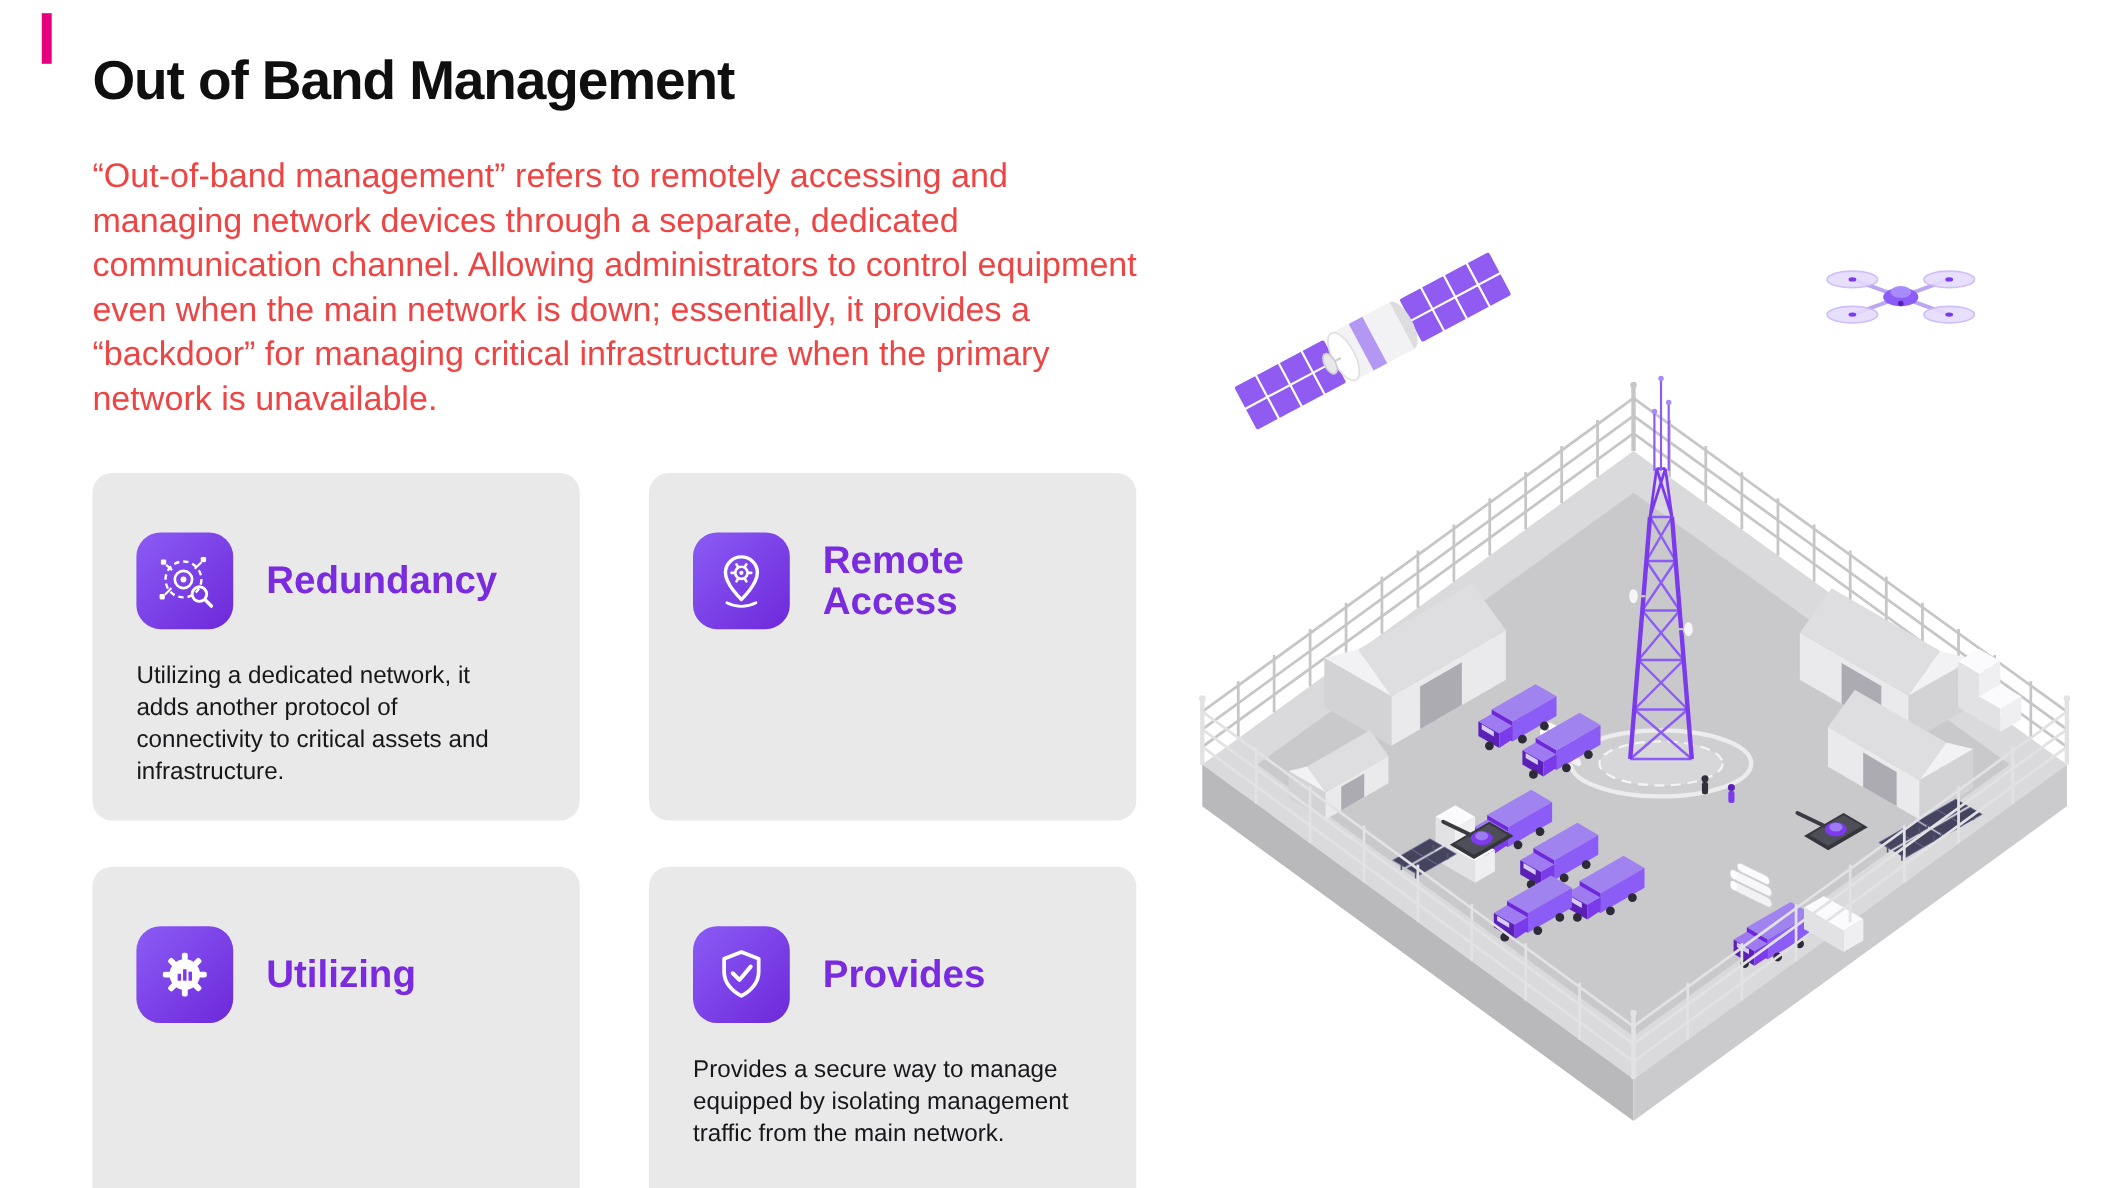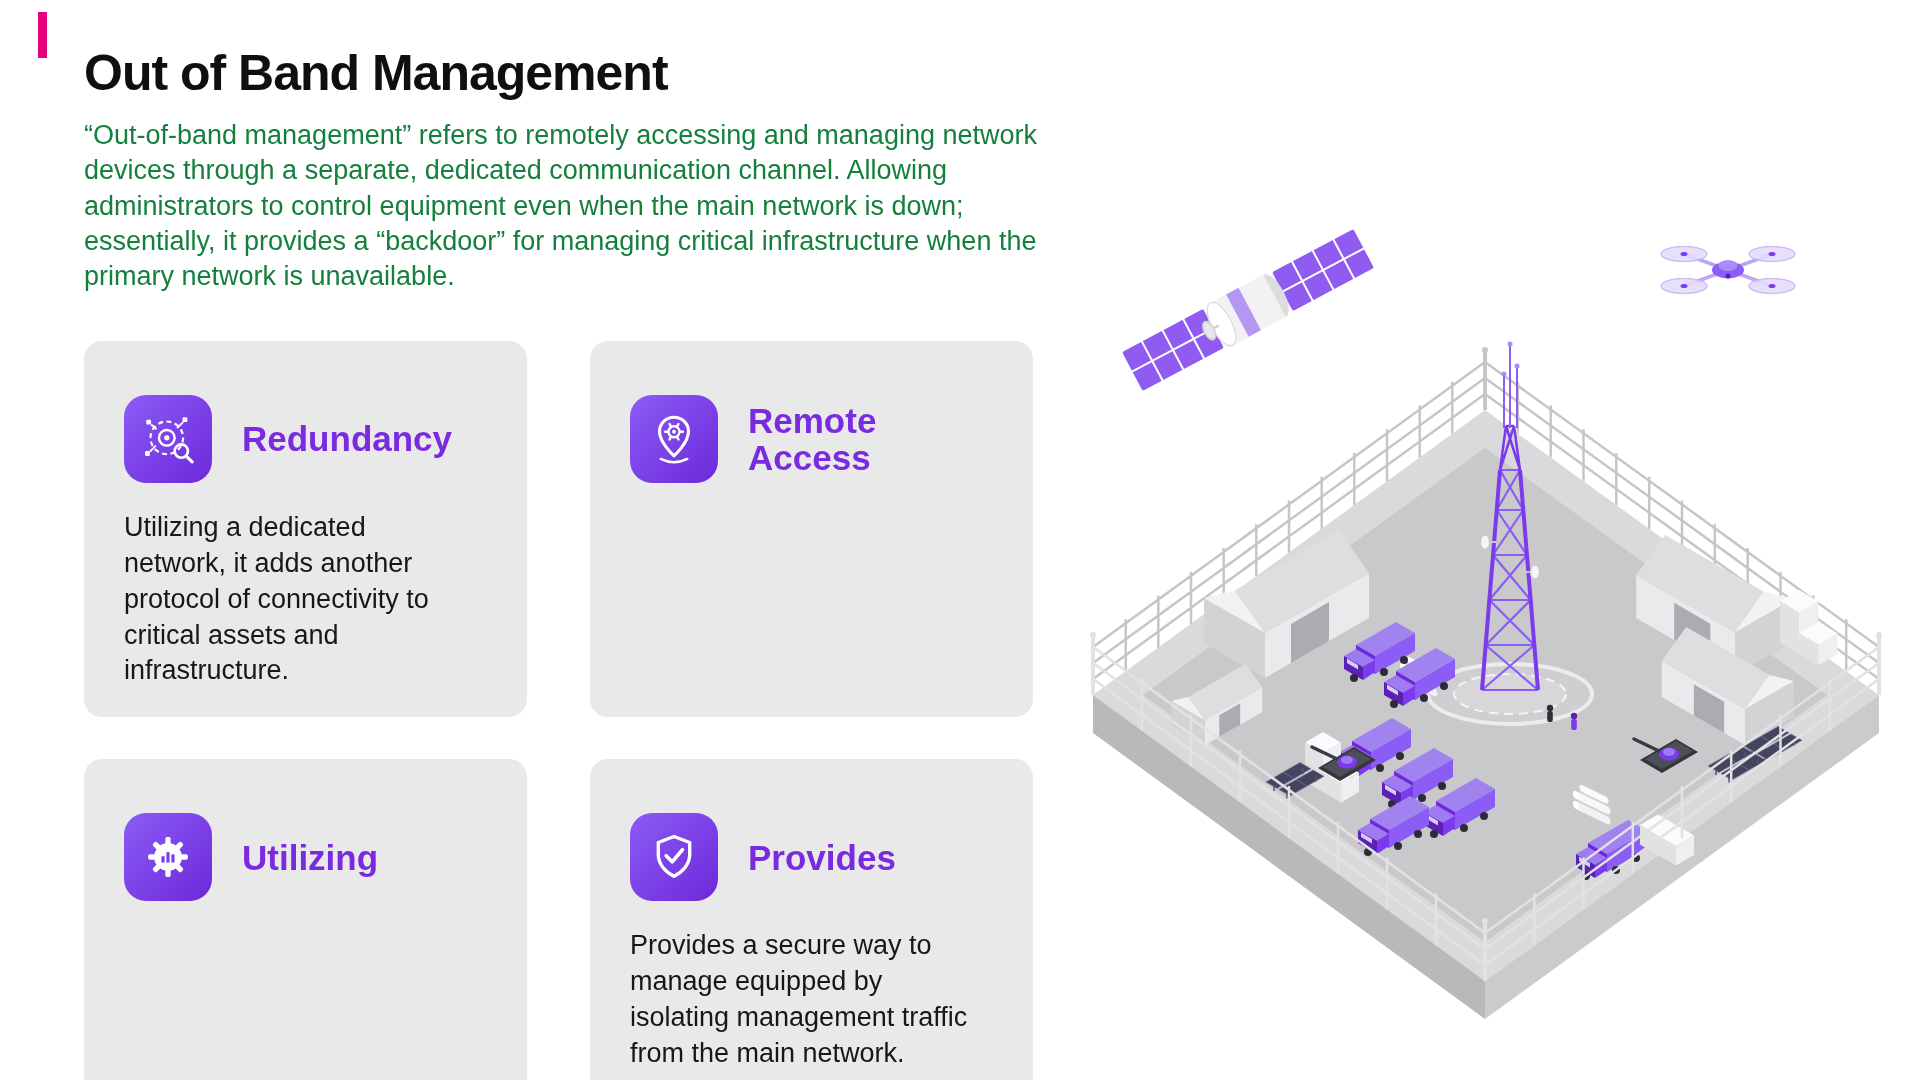--- a/index.html
+++ b/index.html
@@ -3,31 +3,31 @@
 <meta charset="utf-8">
 <style>
   * { margin:0; padding:0; box-sizing:border-box; }
   html,body { width:1920px; height:1080px; background:#ffffff; font-family:"Liberation Sans", sans-serif; overflow:hidden; }
   .stage { position:relative; width:1920px; height:1080px; background:#ffffff; }
 
   .accent-bar { position:absolute; left:38px; top:12px; width:9px; height:46px; background:#E6007E; }
 
   .content { position:absolute; left:84px; top:44px; width:990px; }
   .page-title { font-size:50px; font-weight:bold; color:#0f0f10; letter-spacing:-1px; }
-  .intro { margin-top:16px; font-size:27px; line-height:1.31; color:#15803d; max-width:965px; }
+  .intro { margin-top:38px; font-size:31px; line-height:1.31; color:#ef4444; max-width:965px; }
 
   .cards { margin-top:46px; display:grid; grid-template-columns:443px 443px; column-gap:63px; row-gap:42px; }
   .card { background:#E9E9EA; border-radius:18px; padding:54px 38px 28px 40px; min-height:316px; }
   .card-head { display:flex; align-items:center; gap:30px; }
   .card-icon { width:88px; height:88px; border-radius:22px; flex-shrink:0;
                background:linear-gradient(135deg,#8B5CF6 0%,#6D28D9 100%);
                display:flex; align-items:center; justify-content:center; }
   .card-icon svg { width:58px; height:58px; }
   .card-title { font-size:35px; font-weight:bold; color:#7A2BDF; line-height:1.06; max-width:235px; }
-  .card-desc { margin-top:27px; font-size:27px; line-height:1.33; color:#17171a; max-width:350px; }
+  .card-desc { margin-top:27px; font-size:22px; line-height:1.33; color:#17171a; max-width:350px; }
 
   .illustration { position:absolute; left:1080px; top:170px; width:820px; height:860px; }
   .illustration svg { width:100%; height:100%; display:block; }
 </style>
 </head>
 <body>
 
 <div class="stage">
 
   <div class="accent-bar"></div>

